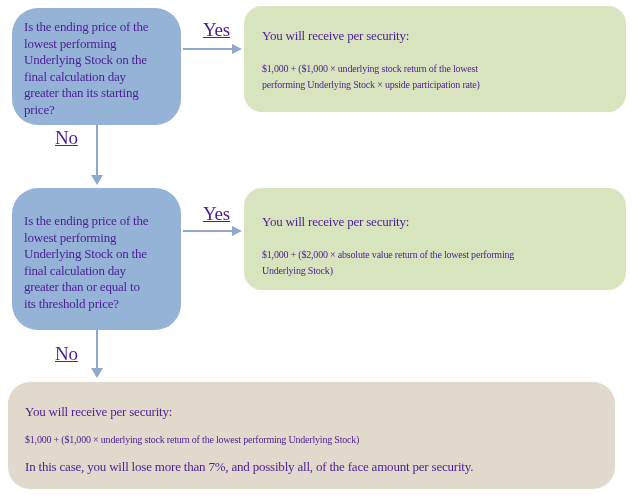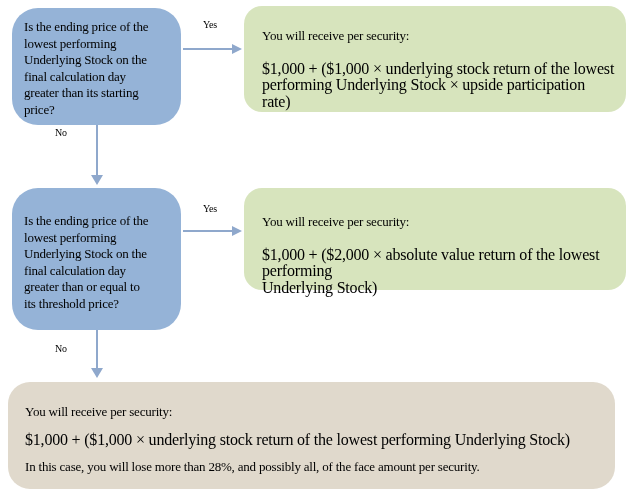--- a/index.html
+++ b/index.html
@@ -3,30 +3,30 @@
 <meta charset="utf-8">
 <style>
   * { margin: 0; padding: 0; box-sizing: border-box; }
   html, body { background: #ffffff; }
   .canvas {
     position: relative;
     width: 638px;
     height: 497px;
     background: #ffffff;
     font-family: "Liberation Serif", "DejaVu Serif", serif;
-    color: #000000;
+    color: #4c1d95;
     overflow: hidden;
   }
   .box-text, .para {
     white-space: pre-wrap;
     font-size: 13px;
     line-height: 16.5px;
     letter-spacing: -0.2px;
   }
-  .formula { font-size: 16px; }
+  .formula { font-size: 10px; }
 
   
   .decision {
     position: absolute;
     background: #95B3D7;
     border-radius: 26px;
   }
   #decision1 { left: 12px; top: 8px;   width: 169px; height: 117px; }
   #decision1 .box-text { padding: 11px 2px 0 12px; }
   #decision2 { left: 12px; top: 188px; width: 169px; height: 142px; }
@@ -46,21 +46,21 @@
   #result3 {
     position: absolute;
     left: 8px; top: 382px; width: 607px; height: 107px;
     background: #E0D9CC;
     border-radius: 22px;
     padding: 22px 12px 0 17px;
   }
   #result3 .para { margin-bottom: 11px; }
 
   
-  .edge-label { position: absolute; font-size: 10px; letter-spacing: -0.2px; }
+  .edge-label { position: absolute; font-size: 19px; letter-spacing: -0.2px; text-decoration: underline; }
   #yes-label-1 { left: 203px; top: 19px; }
   #no-label-1  { left: 55px;  top: 127px; }
   #yes-label-2 { left: 203px; top: 203px; }
   #no-label-2  { left: 55px;  top: 343px; }
 
   
   .hline { position: absolute; height: 2px; background: #8FA8CC; }
   .vline { position: absolute; width: 2px;  background: #8FA8CC; }
   .head-right {
     position: absolute; width: 0; height: 0;
@@ -130,16 +130,16 @@
 Underlying Stock)</div>
   </div>
 
   <div class="edge-label" id="no-label-2">No</div>
   <div class="vline" id="no-arrow-2-line"></div>
   <div class="head-down" id="no-arrow-2-head"></div>
 
   <div id="result3">
     <div class="para intro">You will receive per security:</div>
     <div class="para formula">$1,000 + ($1,000 × underlying stock return of the lowest performing Underlying Stock)</div>
-    <div class="para note">In this case, you will lose more than 28%, and possibly all, of the face amount per security.</div>
+    <div class="para note">In this case, you will lose more than 7%, and possibly all, of the face amount per security.</div>
   </div>
 
 </div>
 
 </body></html>

